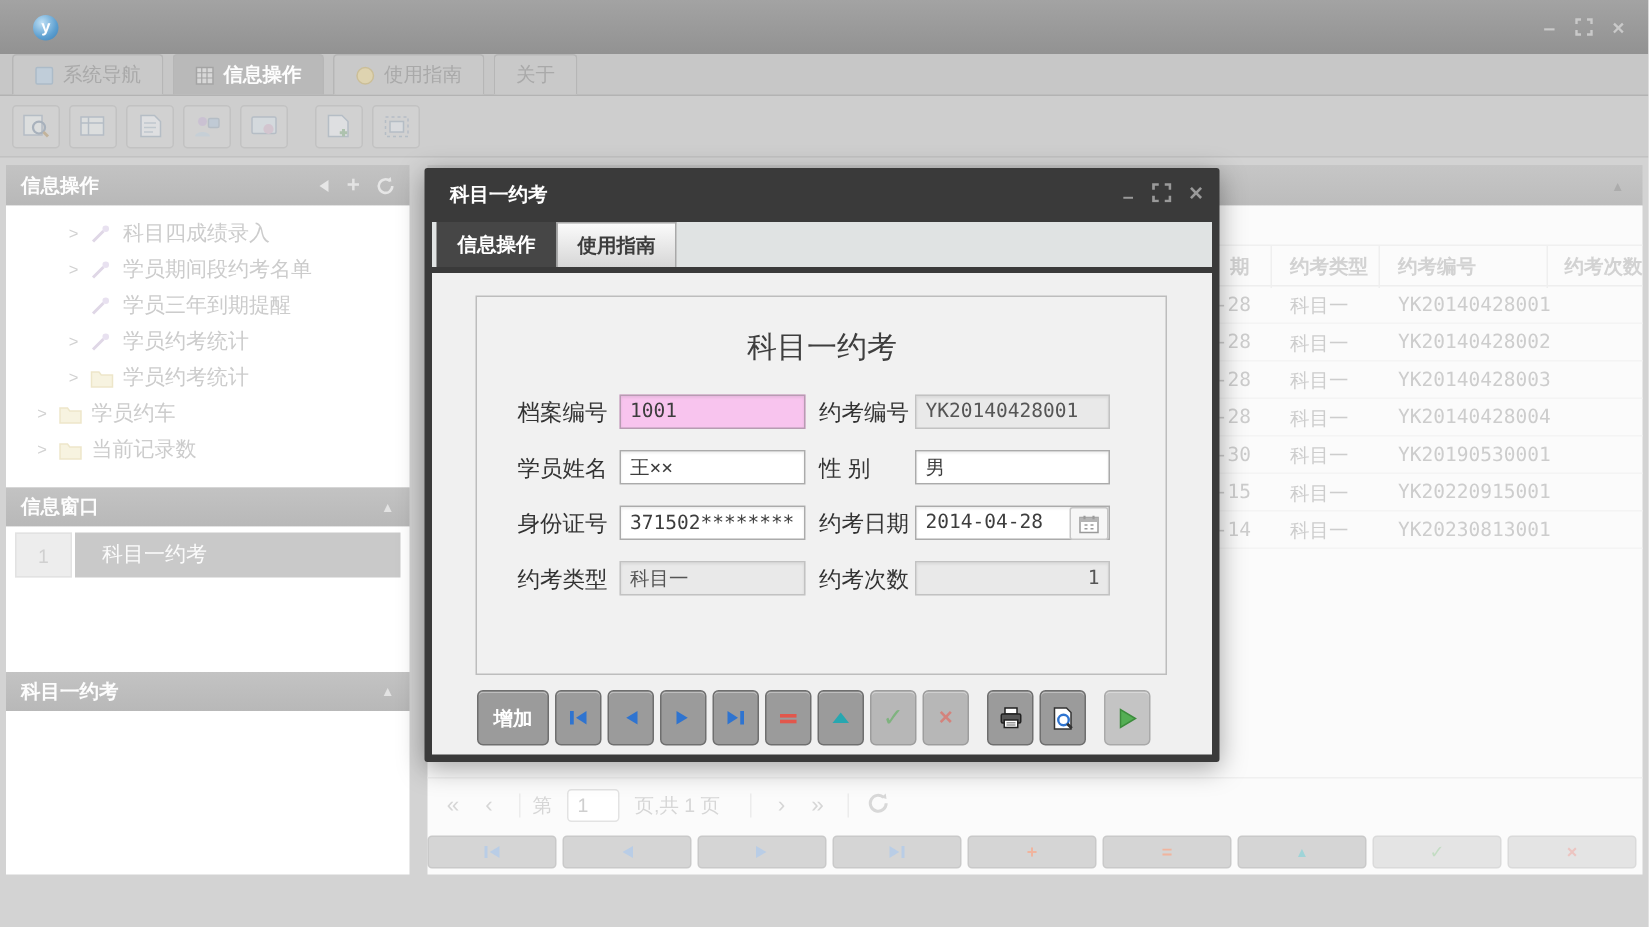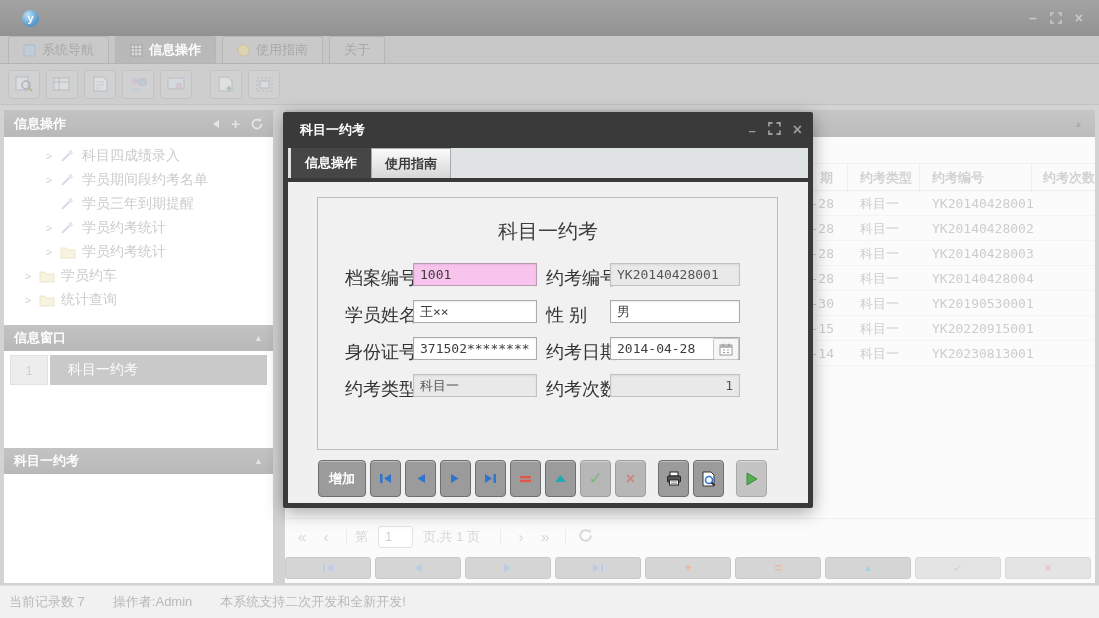--- a/index.html
+++ b/index.html
@@ -96,21 +96,21 @@
   .dtab { min-width:80px; display:flex; align-items:center; justify-content:center; font-size:13px; font-weight:bold; }
   .dtab.active { background:#464646; color:#fff; }
   .dtab.idle { background:linear-gradient(#fbfbfb,#d6d6d6); border:1px solid #a9a9a9; border-bottom:none; color:#3c3c3c; }
   .dlg-rule { height:4px; background:#3a3a3a; }
   .dlg-content { position:relative; height:321px; background:#f0f0f0; }
   .form-box { position:absolute; left:29px; top:15px; width:461px; height:253px;
     border:1px solid #bdbdbd; background:#f1f1f1; }
   .form-title { position:absolute; left:0; top:36px; width:100%; text-align:center;
     font-size:20px; color:#3e3e3e; }
   .frow { position:absolute; left:0; width:100%; height:24px; }
-  .flabel { position:absolute; font-size:18px; color:#333; top:3px; white-space:pre;text-align:right; }
+  .flabel { position:absolute; font-size:15px; color:#333; top:3px; white-space:pre;text-align:right; }
   .finput { position:absolute; height:23px; border:1px solid #ababab; background:#fff;
     font-family:"DejaVu Sans Mono","Liberation Mono",monospace; font-size:13px; color:#3d3d3d;
     padding:0 6px; box-shadow:inset 0 1px 2px rgba(0,0,0,.08); }
   .finput.pink { background:#f8c4ee; border-color:#b79cb2; }
   .finput.dis { background:#e9e9e9; border-color:#c2c2c2; color:#555; }
   .finput.r { text-align:right; }
   .l1 { left:57px; } .f1 { left:125px; width:124px; }
   .l2 { left:258px; } .f2 { left:322px; width:130px; }
   .calbtn { position:absolute; left:425px; top:1px; width:26px; height:22px; background:#f6f6f6;
     border:1px solid #c7c7c7; border-radius:2px; display:flex; align-items:center; justify-content:center; }
@@ -286,21 +286,21 @@
         </span>
       <span>学员约车</span>
     </div>
     <div class="titem lvl1">
       <span class="chev">&gt;</span>
       <span class="ticon">
           <svg width="16" height="13" viewBox="0 0 16 13">
             <path d="M1 2h5l1.5 2H15v8H1z" fill="#efe5bb" stroke="#d9c98a"></path>
           </svg>
         </span>
-      <span>统计查询</span>
+      <span>当前记录数</span>
     </div>
   </div>
 
   <div class="phead" style="top:325px; height:26px;">
     <span>信息窗口</span>
     <span class="hicons">
         <span style="font-size:9px;">▲</span>
       </span>
   </div>
   <div class="pbody" style="top:351px; height:97px;">
@@ -421,25 +421,20 @@
         </div>
       <div class="bbtn lite">
           <span style="color:#c3dcc3;">✓</span>
         </div>
       <div class="bbtn lite">
           <span style="color:#ecc4c0;font-weight:bold;">×</span>
         </div>
     </div>
   </div>
 
-  <div class="statusbar">
-    <span>当前记录数 7</span>
-    <span>操作者:Admin</span>
-    <span>本系统支持二次开发和全新开发!</span>
-  </div>
 
   <div class="dialog">
     <div class="dlg-title">
       <span>科目一约考</span>
       <span class="dlg-ctrls">
         <span style="font-weight:bold;">–</span>
         <span>
           <svg width="13" height="13" viewBox="0 0 13 13">
               <path d="M1 4.5V1h3.5M8.5 1H12v3.5M12 8.5V12H8.5M4.5 12H1V8.5" fill="none" stroke="#9a9a9a" stroke-width="1.8"></path>
             </svg>

